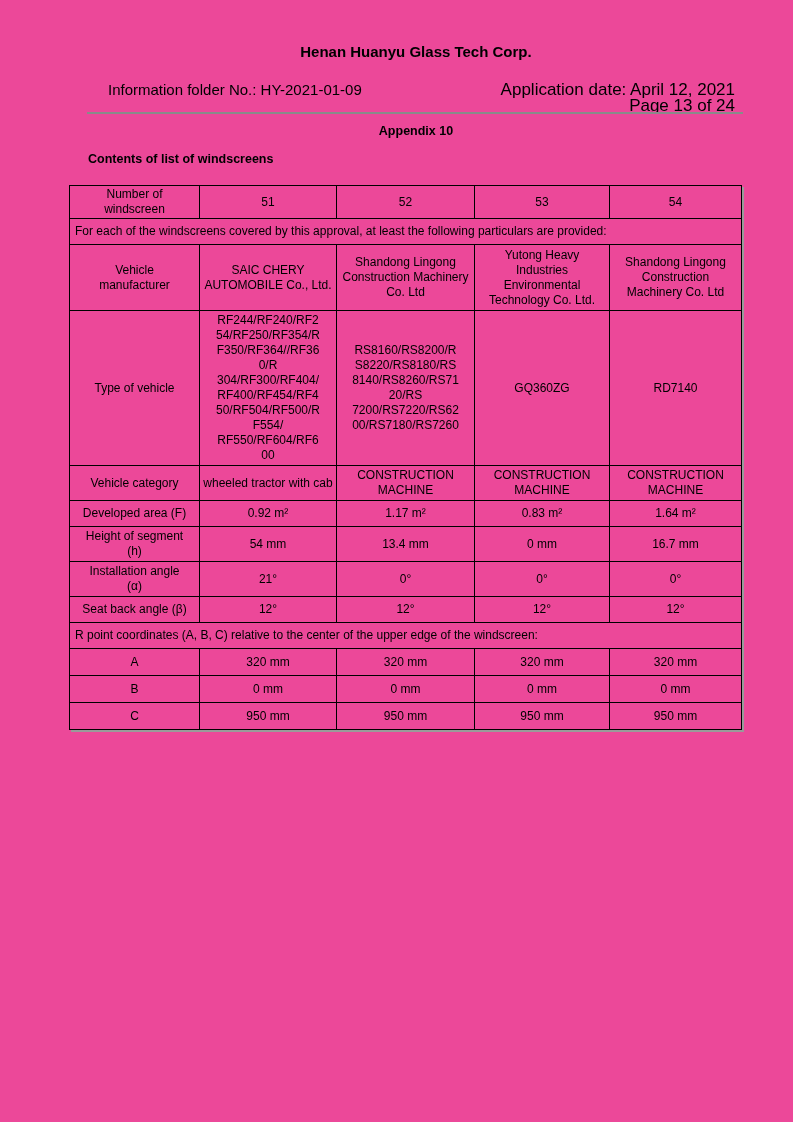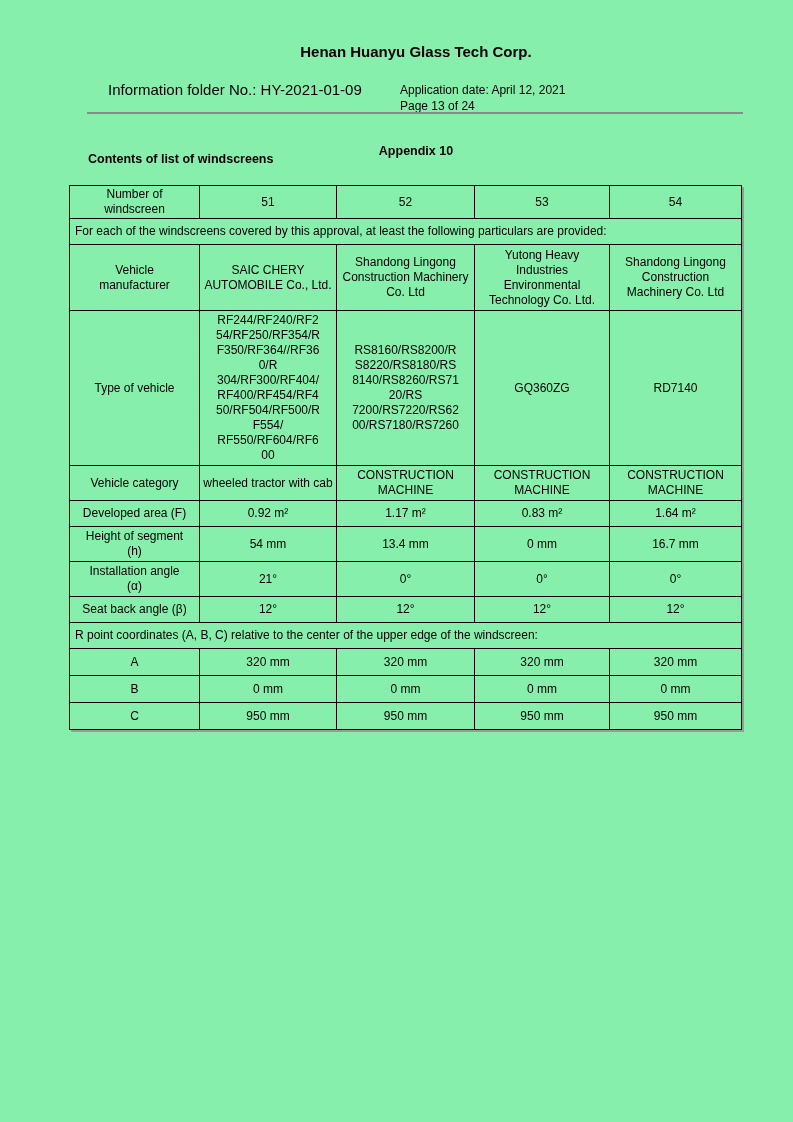--- a/index.html
+++ b/index.html
@@ -2,40 +2,40 @@
 <html><head>
 <meta charset="utf-8">
 <style>
   html,body{margin:0;padding:0;background:#ffffff;}
   body{
     width:793px;height:1122px;
     font-family:"Liberation Sans", sans-serif;
     color:#000;
     position:relative;
   }
-  .page{position:relative;width:793px;height:1122px;background:#86efac;overflow:hidden;}
+  .page{position:relative;width:793px;height:1122px;background:#ec4899;overflow:hidden;}
 
   .doc-title{
     position:absolute;top:43px;left:88px;width:656px;
     text-align:center;font-size:15px;font-weight:bold;line-height:18px;
   }
   .info-left{
     position:absolute;top:82px;left:108px;
     font-size:15px;line-height:16px;
   }
   .info-right{
     position:absolute;top:82px;left:400px;width:335px;
-    font-size:12px;line-height:16px;
+    text-align:right;font-size:17px;line-height:16px;
   }
   .header-rule{
     position:absolute;top:112px;left:87px;width:656px;height:2px;
     background:#8a8a8a;
   }
   .appendix-title{
-    position:absolute;top:144px;left:88px;width:656px;
+    position:absolute;top:124px;left:88px;width:656px;
     text-align:center;font-size:12.5px;font-weight:bold;line-height:15px;
   }
   .appendix-subtitle{
     position:absolute;top:152px;left:88px;width:656px;
     font-size:12.5px;font-weight:bold;line-height:15px;
   }
 
   table.main{
     position:absolute;top:185px;left:69px;
     width:672px;border-collapse:collapse;table-layout:fixed;

